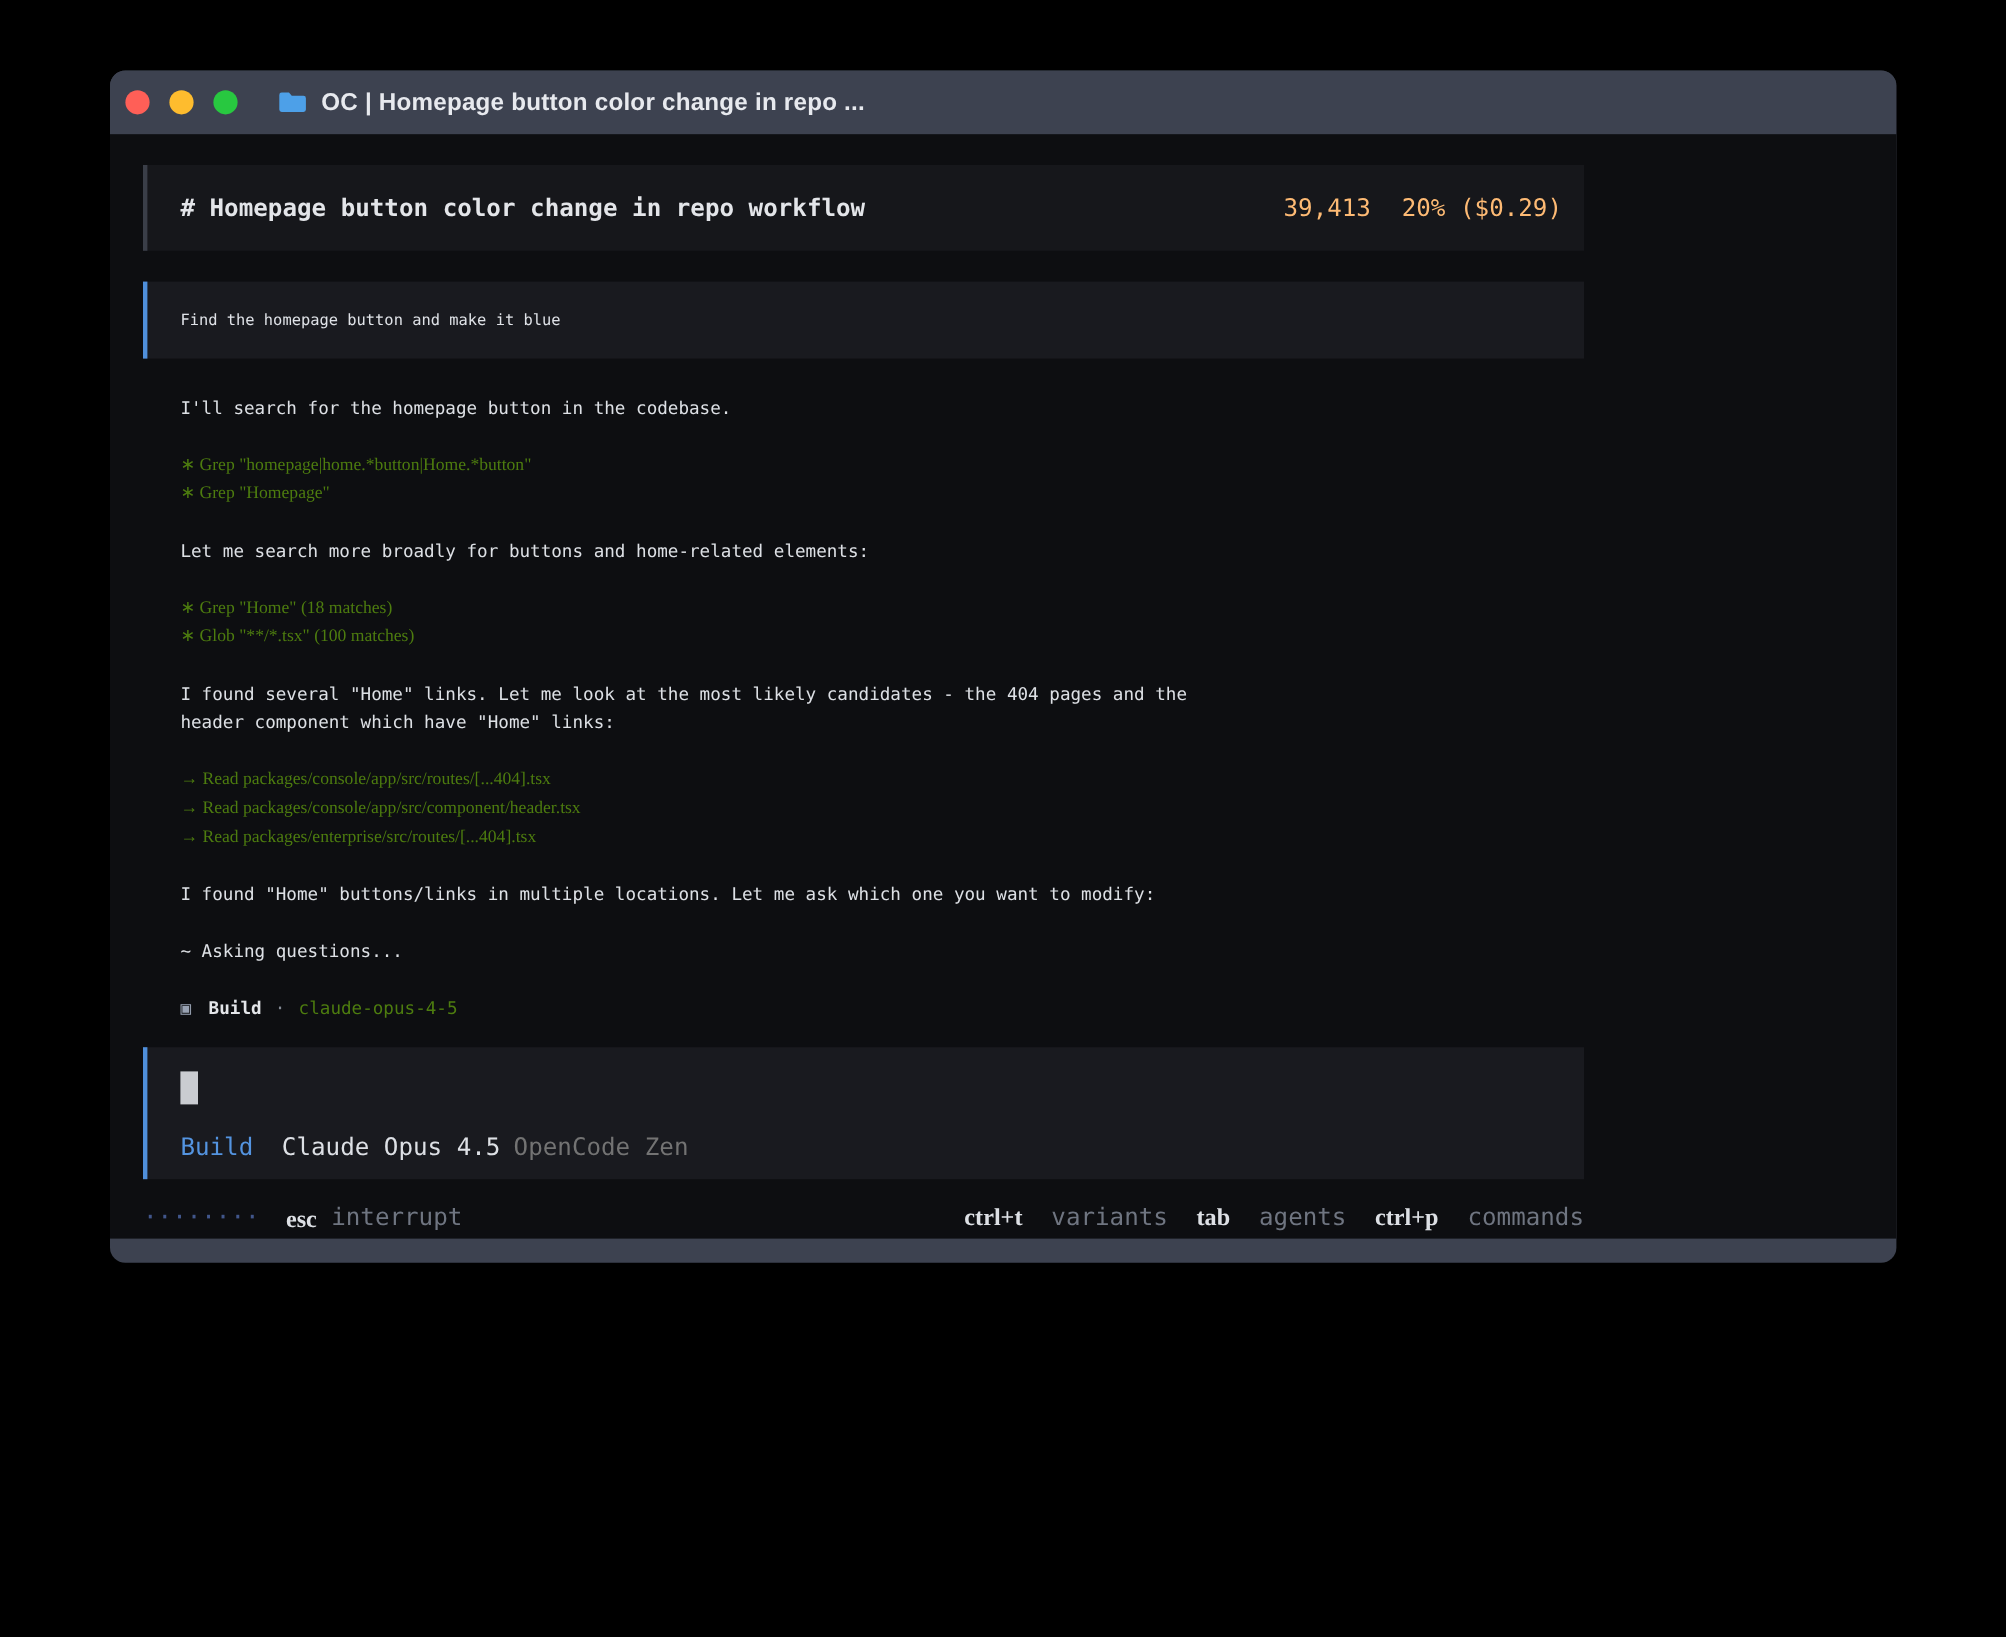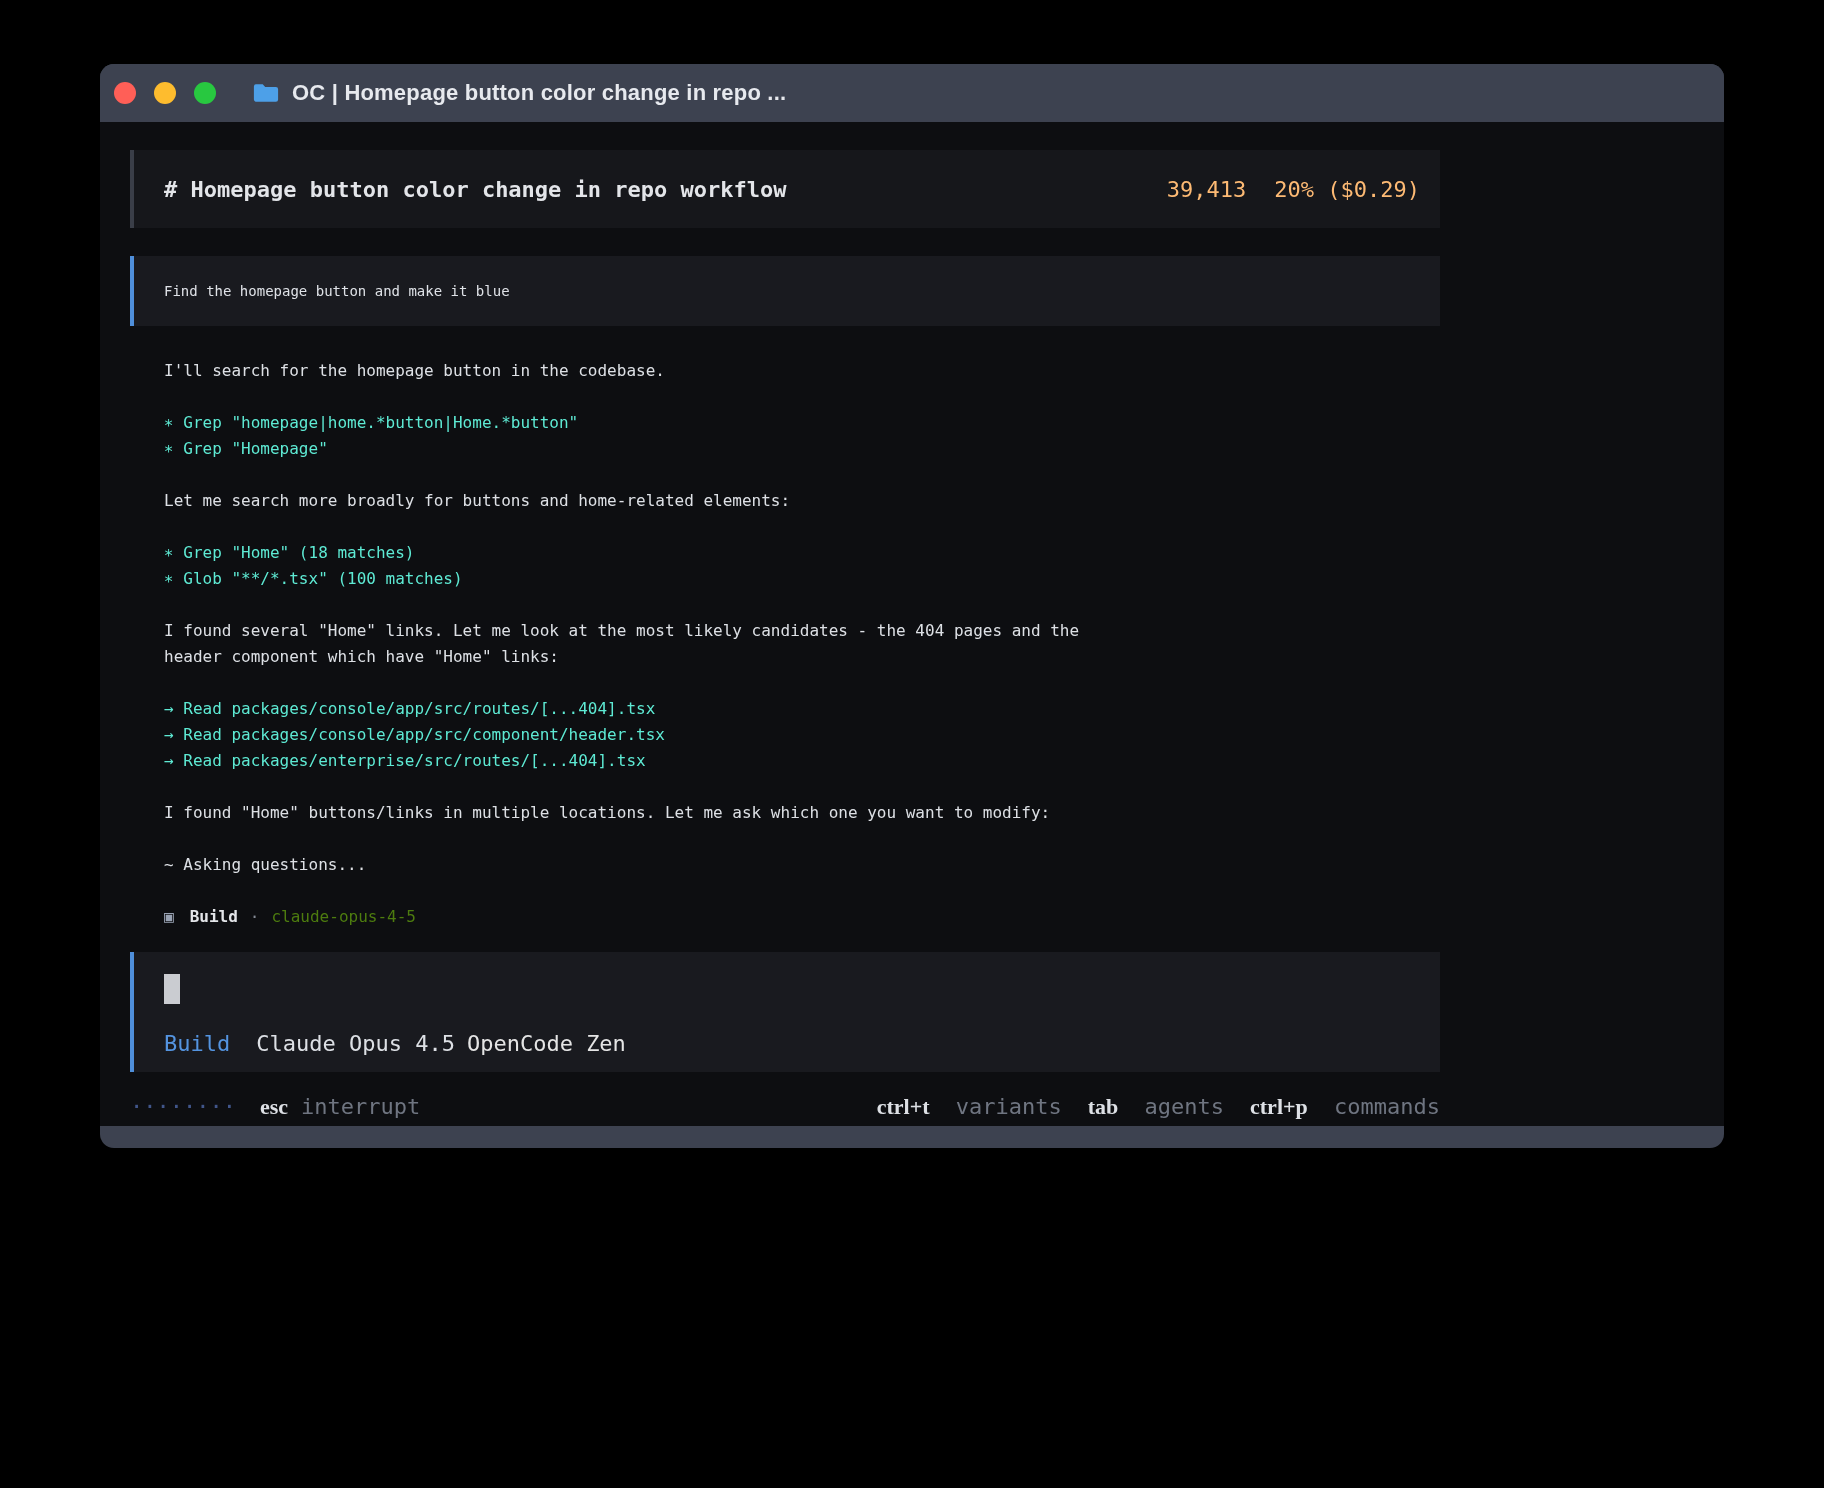--- a/index.html
+++ b/index.html
@@ -38,38 +38,38 @@
 
   .user-block {
     margin-top:28px; width:1310px; height:70px; background:#191a1f;
     border-left:4px solid #4f8fdb; display:flex; align-items:center;
     padding-left:30px; font-size:14px; color:#dfe2e7;
   }
 
   .para { margin:26px 0 0 34px; font-size:16px; line-height:26px;
           white-space:pre-wrap; color:#dde0e5; width:1290px; }
   .para.first { margin-top:32px; }
-  .para.dim, .dim { color:#5eead4; }
+  .para.dim, .dim { color:#4d7c0f;font-family:Liberation Serif, serif; }
   .agent-line { display:flex; align-items:center; gap:0; }
   .agent-icon { color:#98a2b3; margin-right:16px; }
   .agent-name { color:#e3e5e9; font-weight:bold; }
   .agent-sep { color:#848a95; margin:0 12px; }
   .agent-model { color:#4d7c0f; }
 
   .input-block {
     margin-top:22px; width:1310px; height:120px; background:#191a1f;
     border-left:4px solid #4f8fdb;
     display:flex; flex-direction:column; justify-content:space-between;
     padding:22px 0 16px 30px; font-size:22px;
   }
   .cursor { width:16px; height:30px; background:#caccd1; }
   .model-row { display:flex; align-items:baseline; }
   .mode-label { color:#5494e0; margin-right:26px; }
   .model-name { color:#dde0e5; margin-right:12px; }
-  .provider-name { color:#e5e5e5; }
+  .provider-name { color:#737373; }
 
   .statusbar {
     margin-top:22px; width:1310px; display:flex; align-items:center;
     justify-content:space-between; font-size:22px; line-height:26px;
   }
   .sb-left, .sb-right { display:flex; align-items:center; }
   .spinner { color:#41568b; letter-spacing:0; margin-right:24px; }
   .key { color:#dde0e5; font-weight:bold;font-family:Liberation Serif, serif; }
   .key-label { color:#6f7581; margin-left:13px; }
   .sb-group { margin-left:26px; }

